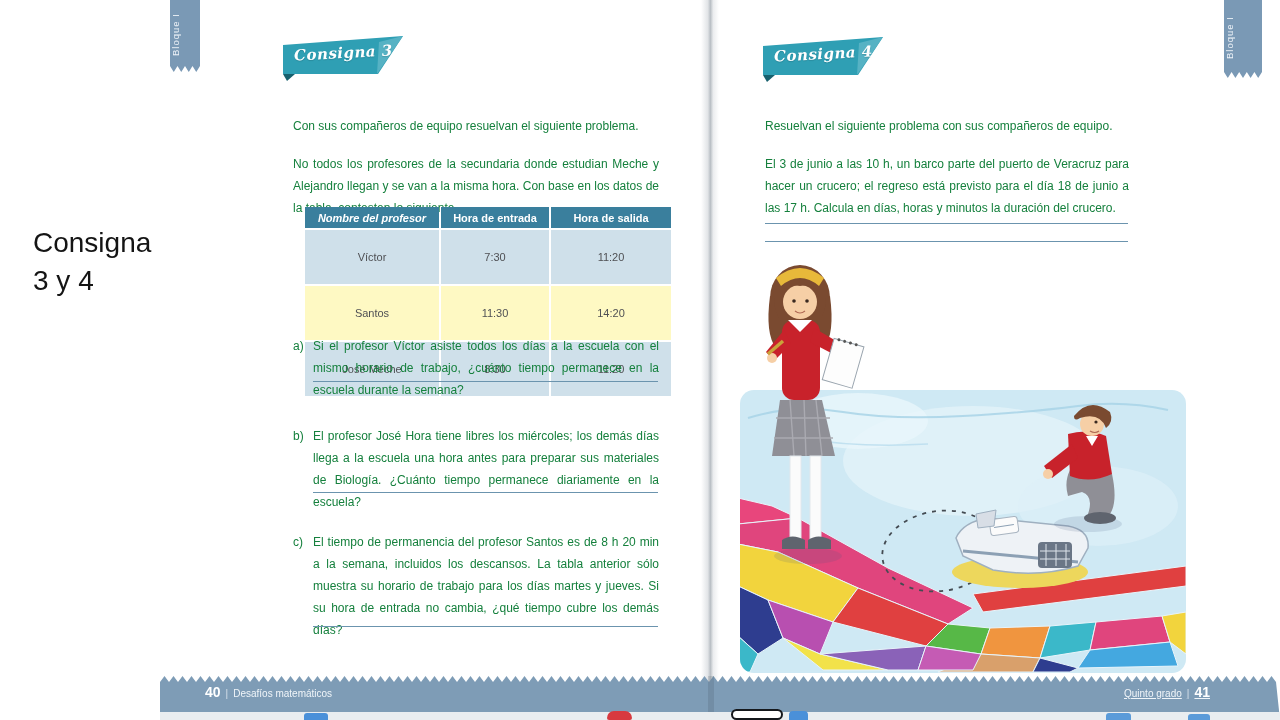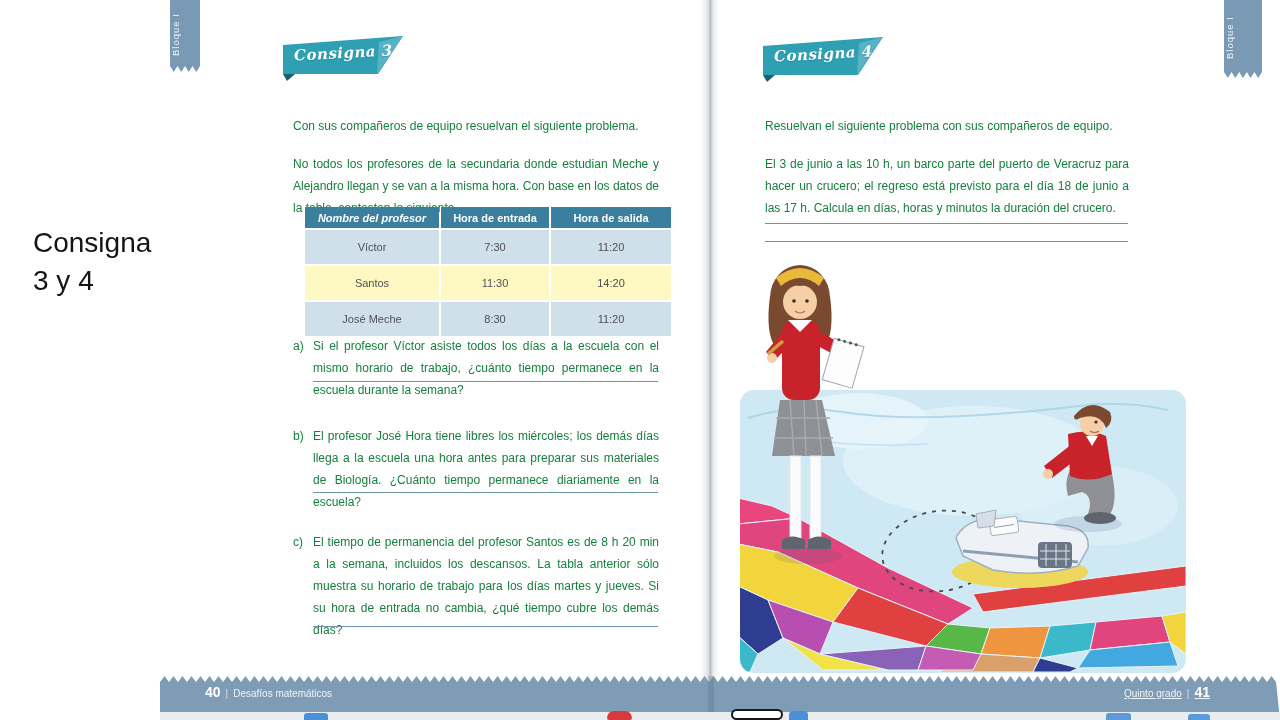--- a/index.html
+++ b/index.html
@@ -29,21 +29,21 @@
   .just{text-align:justify;}
   .q{display:flex;}
   .q .ql{width:20px;flex:0 0 20px;}
   .q .qt{flex:1;text-align:justify;}
   .ansline{position:absolute;border-top:1.6px solid #6b94ae;height:0;}
 
   
   #teacher-table{position:absolute;left:303px;top:205px;border-collapse:separate;border-spacing:2px;}
   #teacher-table th{background:#3a7f9d;color:#ffffff;font-size:11px;font-weight:bold;
      height:21px;padding:0 8px;text-align:center;}
-  #teacher-table td{font-size:11px;color:#4f5054;text-align:center;height:22px;padding:6px 8px;}
+  #teacher-table td{font-size:11px;color:#4f5054;text-align:center;height:22px;padding:16px 8px;}
   #teacher-table tr.odd td{background:#cfe0ea;}
   #teacher-table tr.even td{background:#fef9c3;}
   #teacher-table .c1{width:118px;font-style:italic;} #teacher-table .c2{width:92px;} #teacher-table .c3{width:104px;}
 
   
   #gutter{position:absolute;left:701px;top:0;width:18px;height:712px;
     background:linear-gradient(to right,rgba(90,105,120,0) 0%,rgba(90,105,120,.18) 38%,
       rgba(70,85,100,.38) 52%,rgba(90,105,120,.12) 68%,rgba(90,105,120,0) 100%);}
 
   

